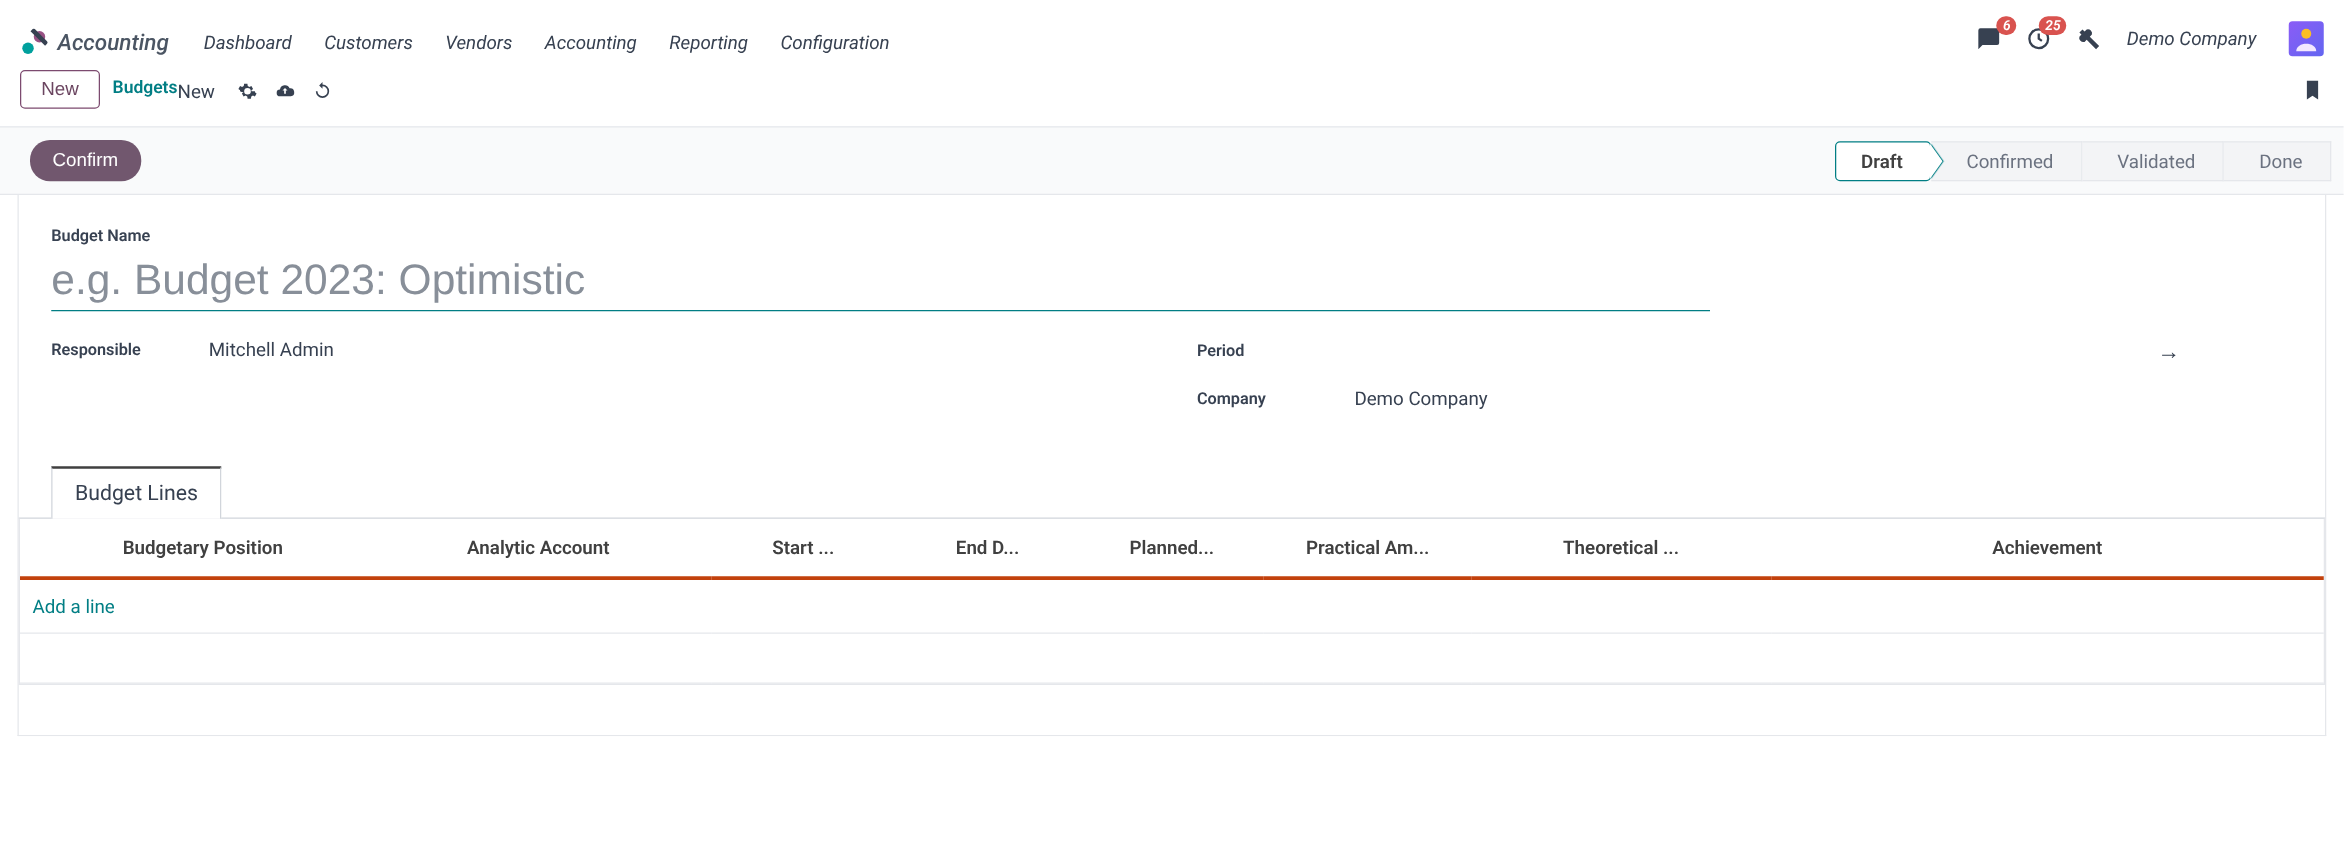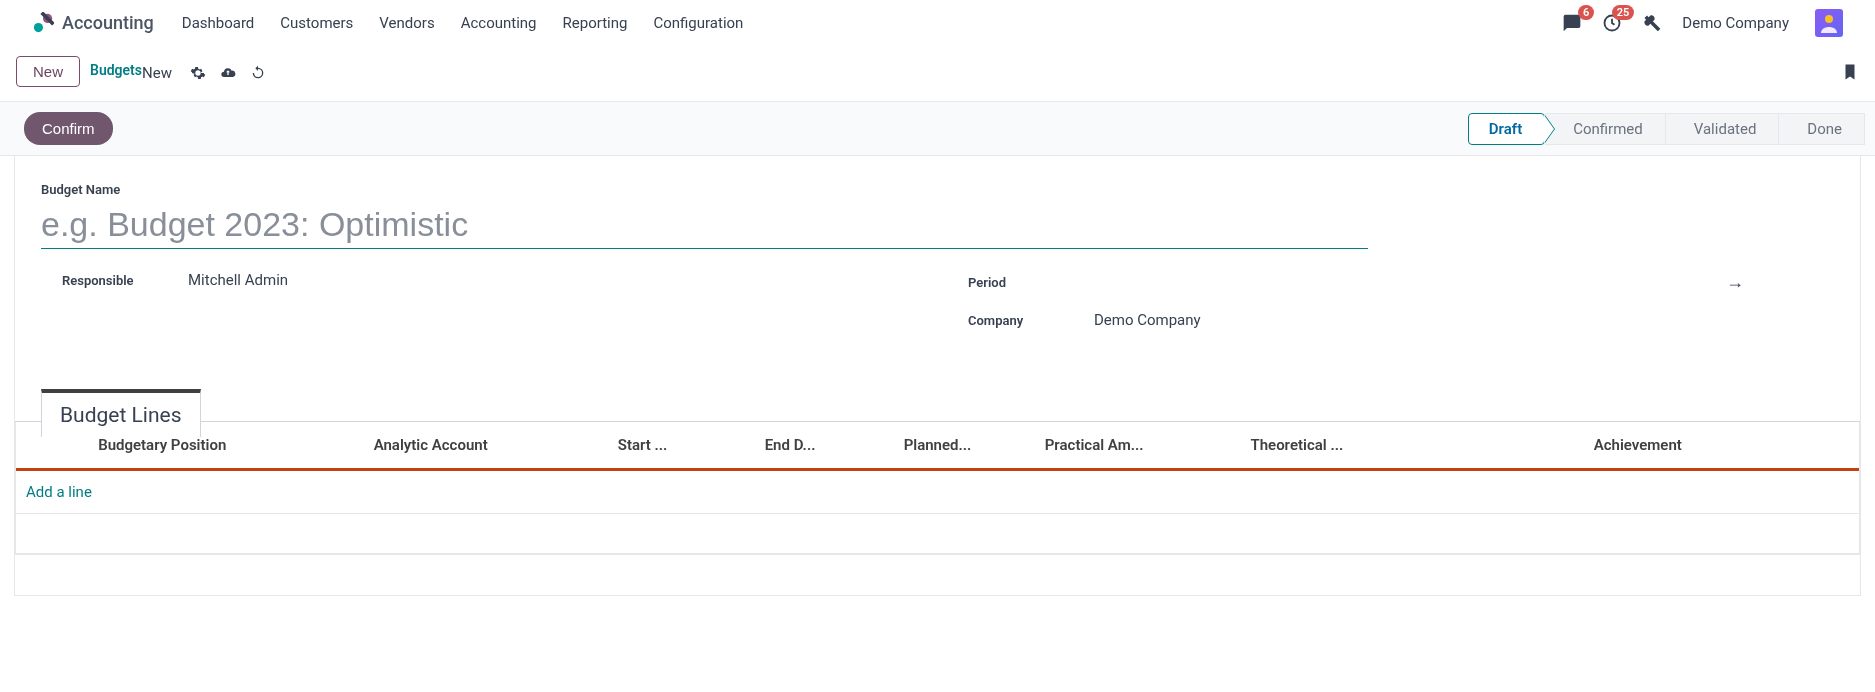--- a/index.html
+++ b/index.html
@@ -5,24 +5,25 @@
   * { box-sizing: border-box; margin: 0; padding: 0; }
   body {
     font-family: -apple-system, BlinkMacSystemFont, "Segoe UI", Roboto, "Helvetica Neue", Arial, sans-serif;
     font-size: 14px;
     color: #374151;
     background: #fff;
   }
   
   .navbar {
     display: flex;
-    align-items: center;
+    align-items: flex-end;
     height: 46px;
-    padding: 0 32px;
+    padding: 0 16px;
     border-bottom: 1px solid #fff;
+    font-style: italic;
   }
   .navbar-left { display: flex; align-items: center; gap: 18px; }
   .app-logo { display: flex; align-items: center; gap: 8px; }
   .app-logo svg { width: 22px; height: 22px; }
   .app-title { font-size: 18px; font-weight: 500; color: #4b5563; }
   .nav-items { display: flex; gap: 26px; margin-left: 10px; }
   .nav-item { color: #374151; font-size: 15px; cursor: pointer; }
   .navbar-right { margin-left: auto; display: flex; align-items: center; gap: 20px; }
   .icon-wrap { position: relative; display:flex; align-items:center; cursor:pointer; }
   .badge {
@@ -85,21 +86,21 @@
     padding: 6px 22px 6px 28px;
     font-size: 15px;
     color: #6b7280;
     background: #f3f4f6;
     border: 1px solid #e5e7eb;
     border-left: none;
     cursor: pointer;
   }
   .step:first-child { border-left: 1px solid #e5e7eb; border-radius: 4px 0 0 4px; padding-left:20px;}
   .step.active {
-    color: #0369a1;
+    color: #404040;
     background: #fff;
     border: 1.5px solid #017e84;
     font-weight: 600;
     border-radius: 4px;
     z-index: 2;
     text-align: right;
   }
   .step.active::after {
     content: ""; position:absolute; right:-10px; top:50%; transform:translateY(-50%);
     width:0; height:0;
@@ -122,39 +123,39 @@
     width: 74%;
     font-size: 34px;
     color: #6b7280;
     border: none;
     border-bottom: 1.5px solid #017e84;
     padding: 2px 0 4px 0;
     outline: none;
   }
   .title-input::placeholder{ color:#888f99; }
   .two-col {
-    display:flex; margin-top: 22px; gap: 40px; margin-left: 21px;
+    display:flex; margin-top: 22px; gap: 40px;
   }
   .left-col, .right-col { flex:1; }
   .row-field { display:flex; align-items:center; margin-bottom:18px; gap:16px;}
   .row-field .field-label { width: 110px; margin:0; flex-shrink:0;}
   .row-value { font-size: 15px; color:#374151; }
   .period-arrow { color:#374151; font-size:18px;}
 
   
   .tabs { display:flex; border-bottom:1px solid #d1d5db; margin: 26px -26px 0 -26px; padding-left:26px;}
   .tab {
     padding: 10px 18px;
     border: 1px solid #d1d5db;
     border-bottom: none;
     background: #fff;
-    border-top: 4px solid #404040;
-    font-size: 21px;
+    border-top: 2px solid #404040;
+    font-size: 17px;
     color: #374151;
-    position: relative; top:16px;
+    position: relative; top:1px;
     cursor:pointer;
   }
 
   
   .table-wrap { border:1px solid #e5e7eb; border-top:none; margin: 0 -26px; }
   table { width:100%; border-collapse: collapse; }
   th {
     text-align: center;
     font-weight: 600;
     font-size: 15px;

